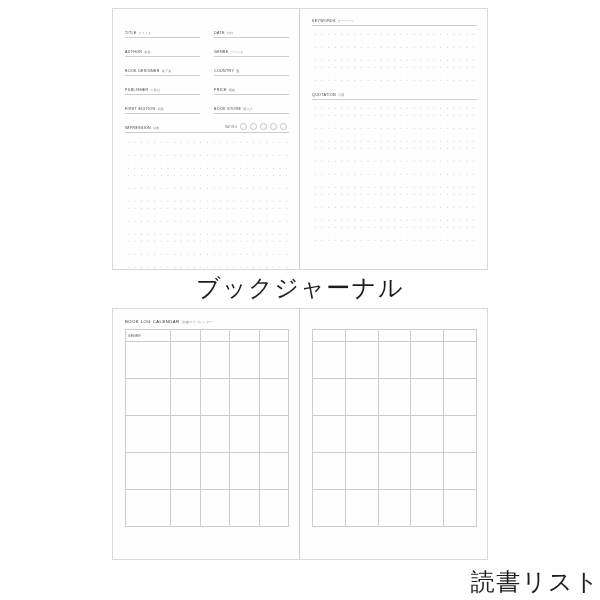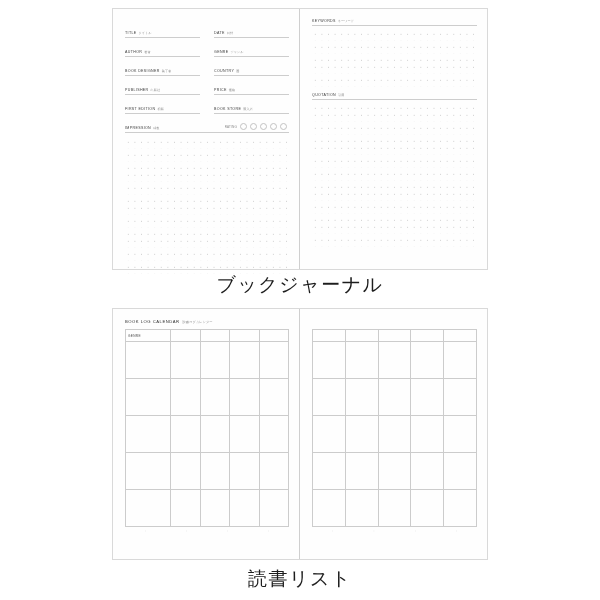--- a/index.html
+++ b/index.html
@@ -125,26 +125,26 @@
     letter-spacing: 0.1px;
     text-transform: none;
   }
 
   
   .caption {
     position: absolute;
     width: 100%;
     text-align: center;
     font-family: "DejaVu Sans", sans-serif;
-    font-size: 19px;
+    font-size: 24px;
     letter-spacing: 1.5px;
     color: #1d1d1d;
   }
   #caption-journal { top: 272px; left: 0; }
-  #caption-calendar { top: 566px; left: 0; }
+  #caption-calendar { top: 566px; left: 0; text-align: right; }
 
   
   #calendar-spread {
     left: 112px;
     top: 308px;
     width: 376px;
     height: 252px;
   }
   .cal-title {
     font-size: 4.2px;

